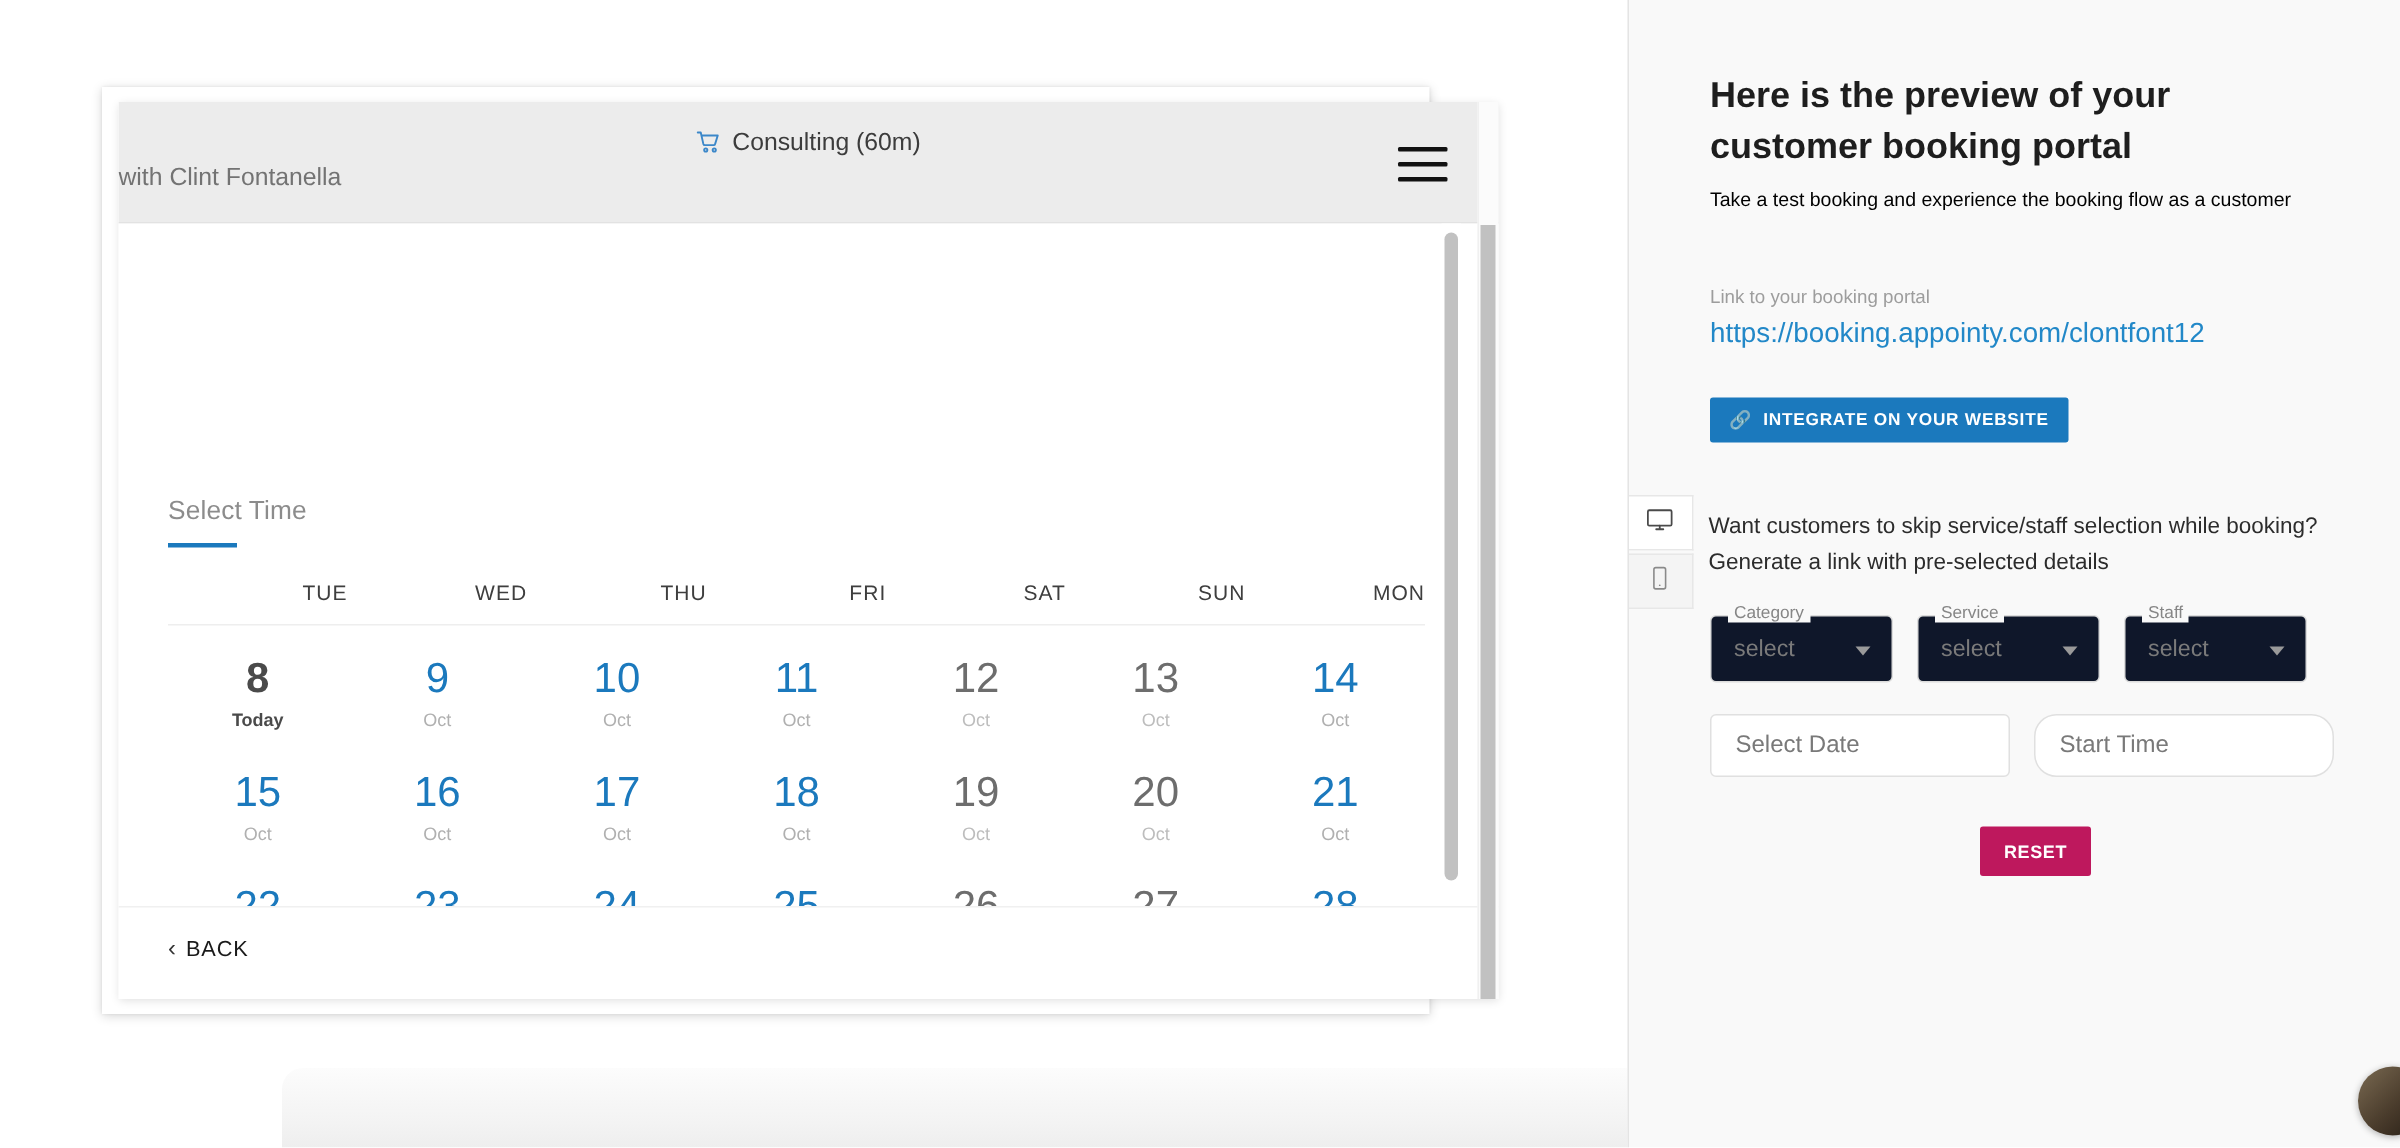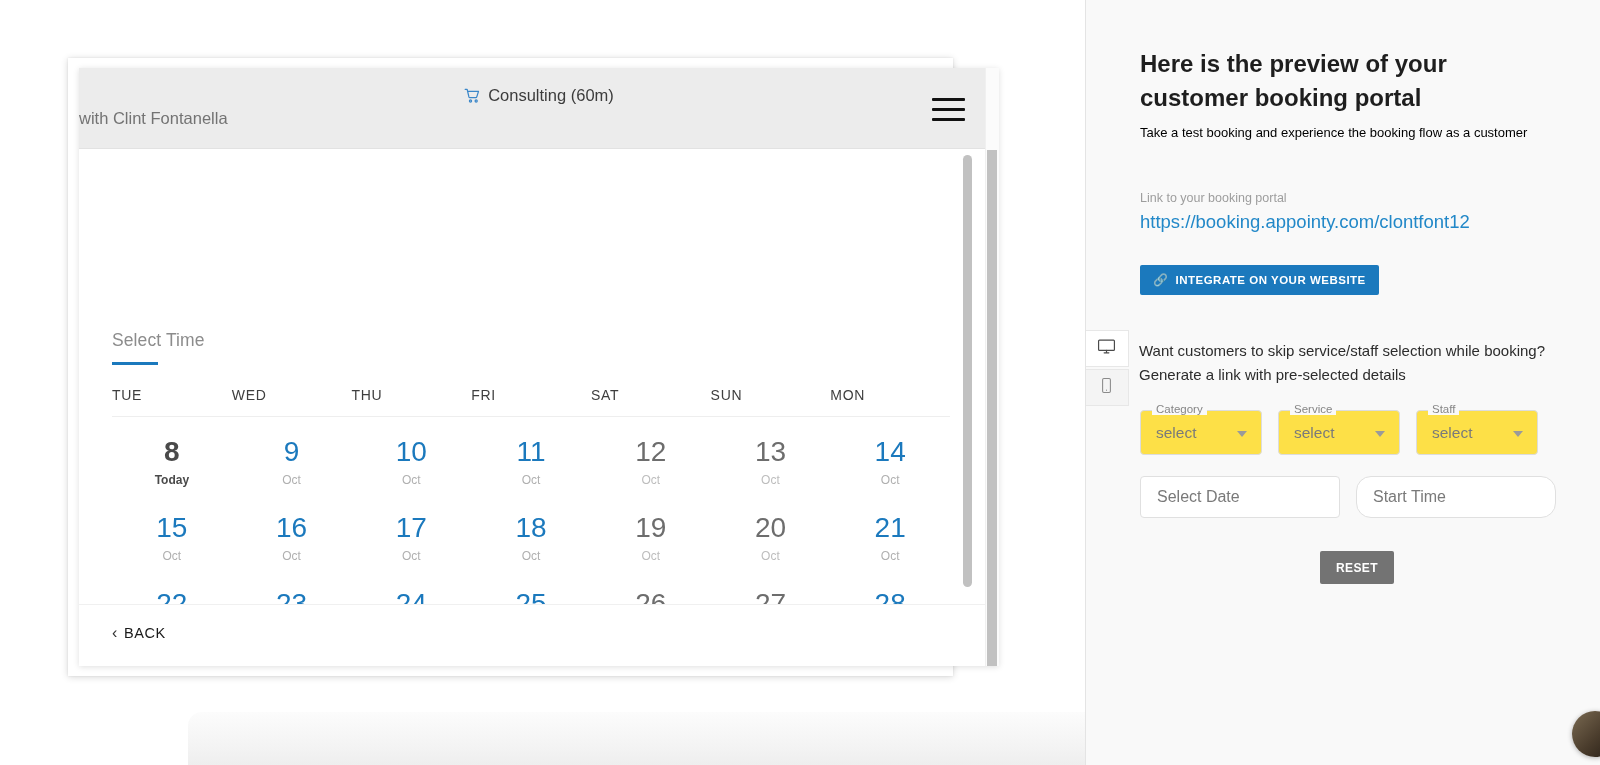--- a/index.html
+++ b/index.html
@@ -72,21 +72,21 @@
     position: absolute; left: 33px; top: 213px;
     width: 46px; height: 3px; background: #1b79bd;
   }
 
   
   #weekday-row {
     position: absolute; left: 33px; top: 238px; width: 838px;
     display: flex; border-bottom: 1px solid #eeeeee; padding-bottom: 13px;
   }
   .weekday-cell {
-    flex: 1 1 0; text-align: left;
+    flex: 1 1 0; text-align: right;
     font-size: 14px; color: #3e3e3e; letter-spacing: .7px;
   }
 
   
   #date-grid {
     position: absolute; left: 33px; top: 280px; width: 838px;
   }
   .date-row { display: flex; height: 76px; }
   .date-cell {
     flex: 1 1 0; text-align: center; padding-top: 6px; cursor: pointer;
@@ -176,21 +176,21 @@
     border: 1px solid #e7e7e7; border-left: none; margin-bottom: 2px;
   }
   .device-tab.active { background: #ffffff; }
   .device-tab.inactive { background: #f4f4f4; }
 
   
   #preselect-form { position: absolute; left: 54px; top: 410px; width: 470px; }
   .field-row { display: flex; gap: 16px; margin-bottom: 21px; }
   .outlined-select {
     position: relative; width: 122px; height: 45px;
-    border: 1px solid #dcdcdc; border-radius: 4px; background: #fde047;
+    border: 1px solid #dcdcdc; border-radius: 4px; background: #0f172a;
     cursor: pointer;
   }
   .outlined-select .fl-label {
     position: absolute; left: 11px; top: -8px; padding: 0 4px;
     background: #f9f9f9; font-size: 11.5px; color: #868686;
   }
   .outlined-select .sel-value {
     position: absolute; left: 15px; top: 13px;
     font-size: 15.5px; color: #7a7a7a;
   }
@@ -201,21 +201,21 @@
   }
   .text-input {
     height: 42px; border: 1px solid #e0e0e0; border-radius: 4px;
     background: #ffffff; display: flex; align-items: center;
     padding: 0 16px; font-size: 16px; color: #797979; cursor: text;
   }
   #select-date-input { width: 200px; }
   #start-time-input { width: 200px; border-radius: 15px; }
   #reset-button {
     margin: 12px 0 0 180px; width: 74px; height: 33px;
-    background: #737373; color: #fff; border: none; border-radius: 2px;
+    background: #be185d; color: #fff; border: none; border-radius: 2px;
     font-size: 12px; font-weight: 700; letter-spacing: .4px;
     font-family: "Liberation Sans", sans-serif; cursor: pointer;
   }
 
   #chat-avatar {
     position: absolute; right: -18px; bottom: 8px;
     width: 46px; height: 46px; border-radius: 50%;
     background: linear-gradient(135deg,#7a6a52 0%, #4a3c2c 55%, #241c14 100%);
     box-shadow: 0 1px 5px rgba(0,0,0,0.3);
   }

